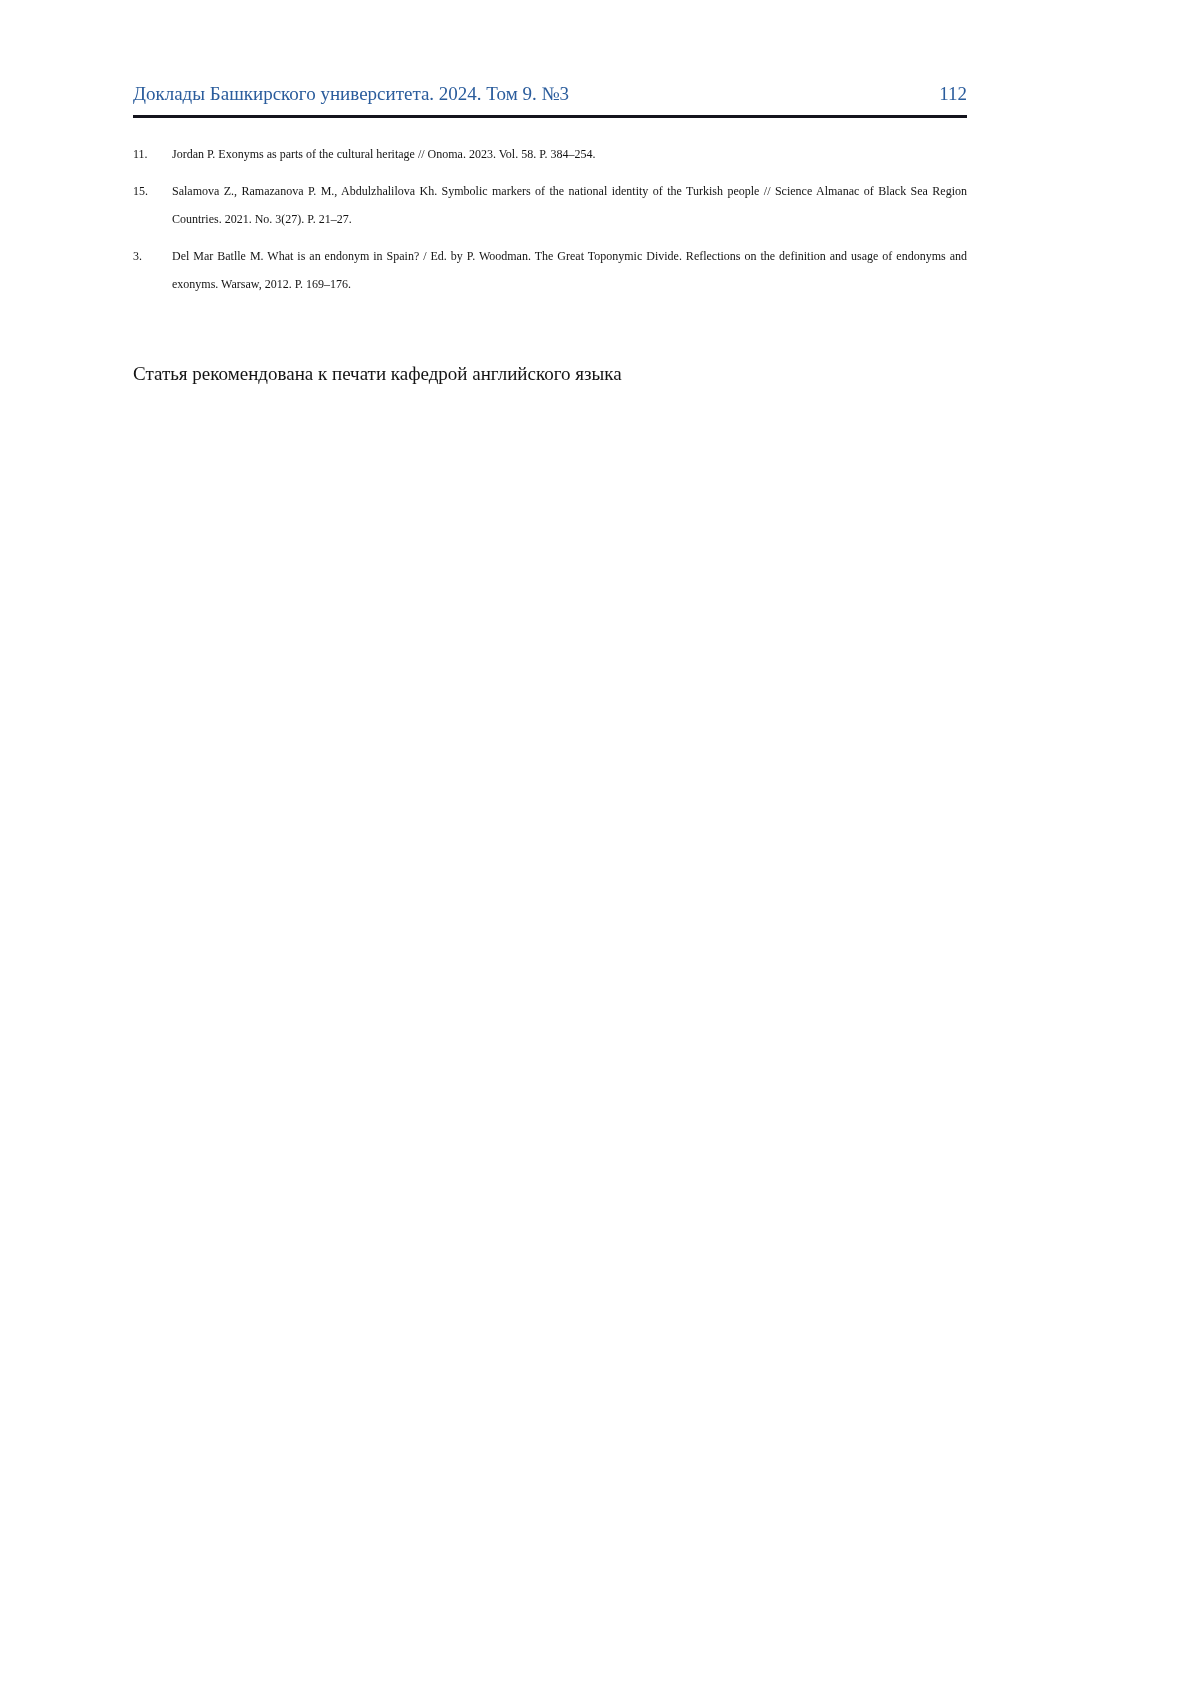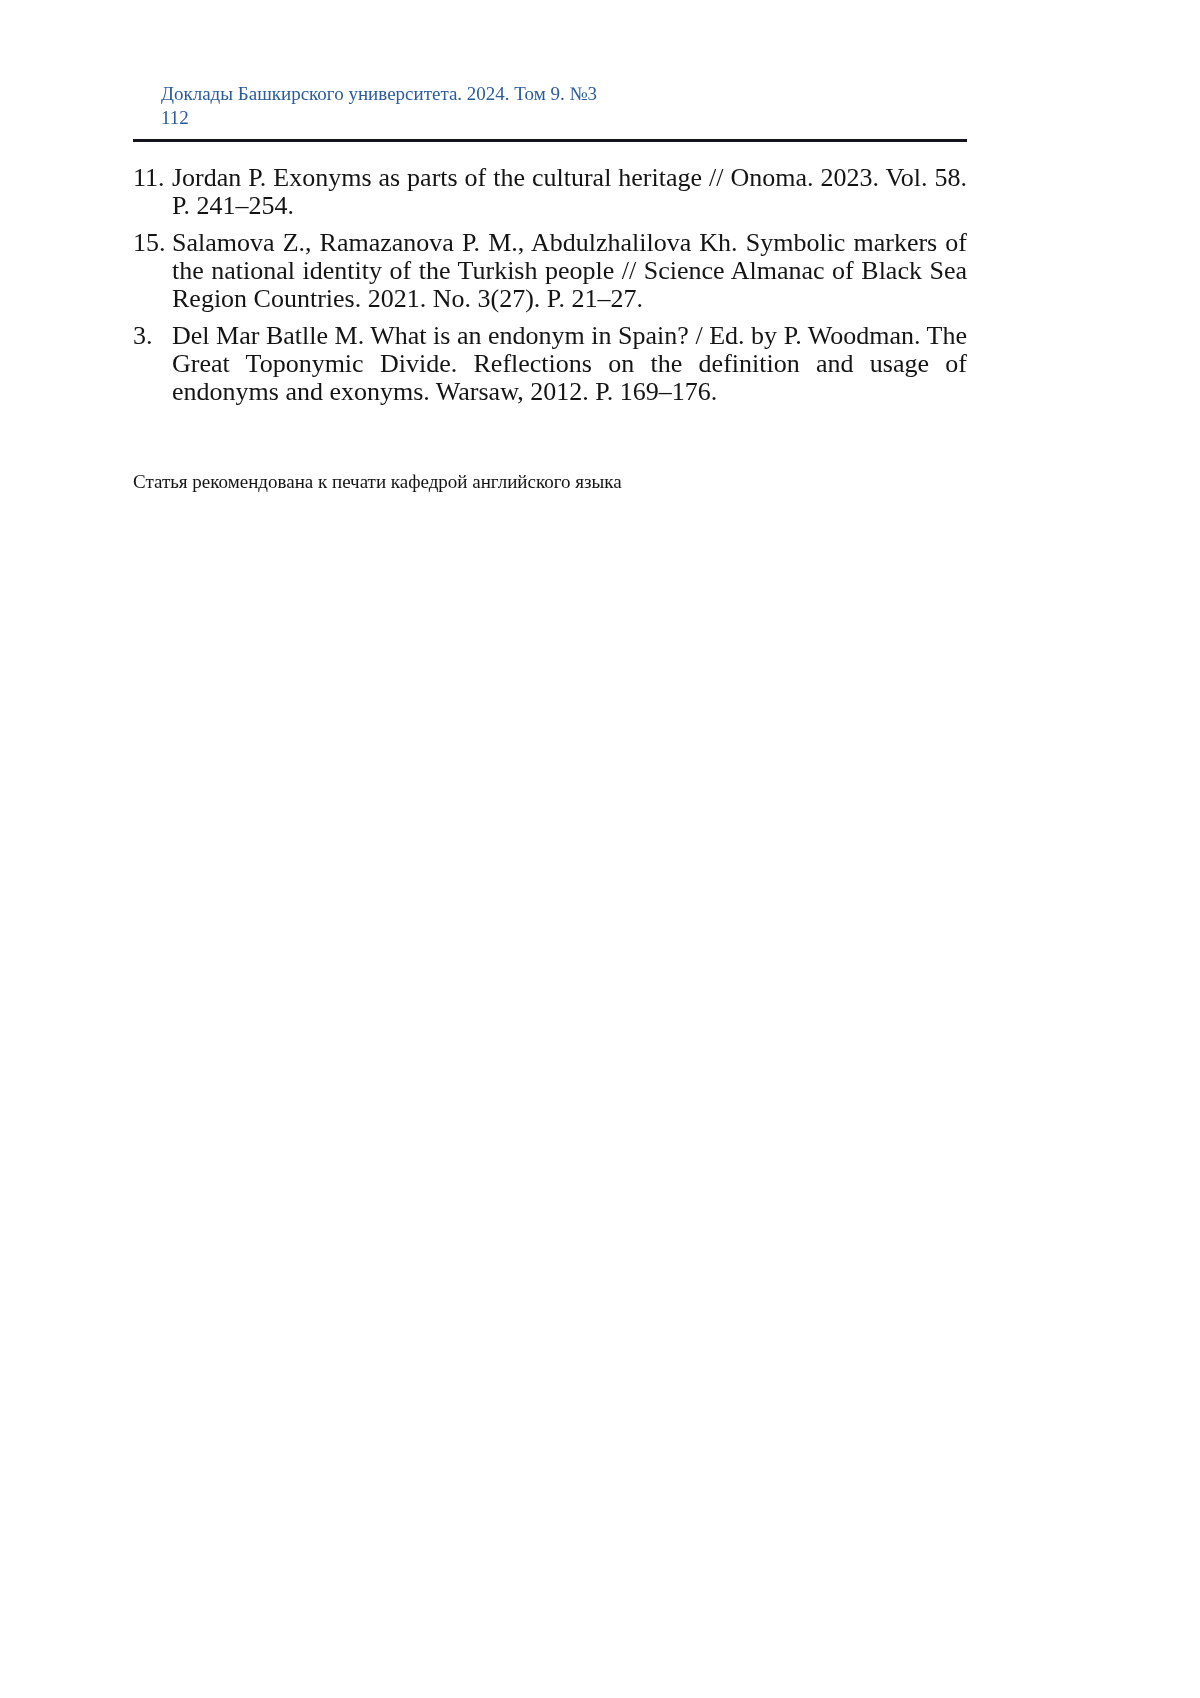--- a/index.html
+++ b/index.html
@@ -18,33 +18,32 @@
     font-family: "Liberation Serif", "DejaVu Serif", serif;
     color: #141414;
     overflow: hidden;
   }
   .page-header {
     display: flex;
     justify-content: space-between;
     align-items: baseline;
     font-size: 19px;
     line-height: 24px;
-    flex-direction: column;
   }
   .header-rule {
     margin-top: 9px;
     height: 3px;
     background: #14141c;
     width: 100%;
   }
   .references {
     list-style: none;
     margin: 22px 0 0 0;
     padding: 0;
-    font-size: 26px;
+    font-size: 12px;
     line-height: 28px;
   }
   .reference {
     display: flex;
     margin-bottom: 9px;
   }
   .ref-num {
     width: 39px;
     flex-shrink: 0;
   }
@@ -66,21 +65,21 @@
   <header class="page-header">
     <span class="journal-title" style="color: rgb(42, 92, 156);">Доклады Башкирского университета. 2024. Том 9. №3</span>
     <span class="page-number" style="color: rgb(42, 92, 156); margin-left: 28px;">112</span>
   </header>
 
   <div class="header-rule"></div>
 
   <ol class="references">
     <li class="reference">
       <span class="ref-num">11.</span>
-      <span class="ref-text">Jordan P. Exonyms as parts of the cultural heritage // Onoma. 2023. Vol. 58. P. 241–254.</span>
+      <span class="ref-text">Jordan P. Exonyms as parts of the cultural heritage // Onoma. 2023. Vol. 58. P. 384–254.</span>
     </li>
     <li class="reference">
       <span class="ref-num">15.</span>
       <span class="ref-text">Salamova Z., Ramazanova P. M., Abdulzhalilova Kh. Symbolic markers of the national identity of the Turkish people // Science Almanac of Black Sea Region Countries. 2021. No. 3(27). P. 21–27.</span>
     </li>
     <li class="reference">
       <span class="ref-num">3.</span>
       <span class="ref-text">Del Mar Batlle M. What is an endonym in Spain? / Ed. by P. Woodman. The Great Toponymic Divide. Reflections on the definition and usage of endonyms and exonyms. Warsaw, 2012. P. 169–176.</span>
     </li>
   </ol>

